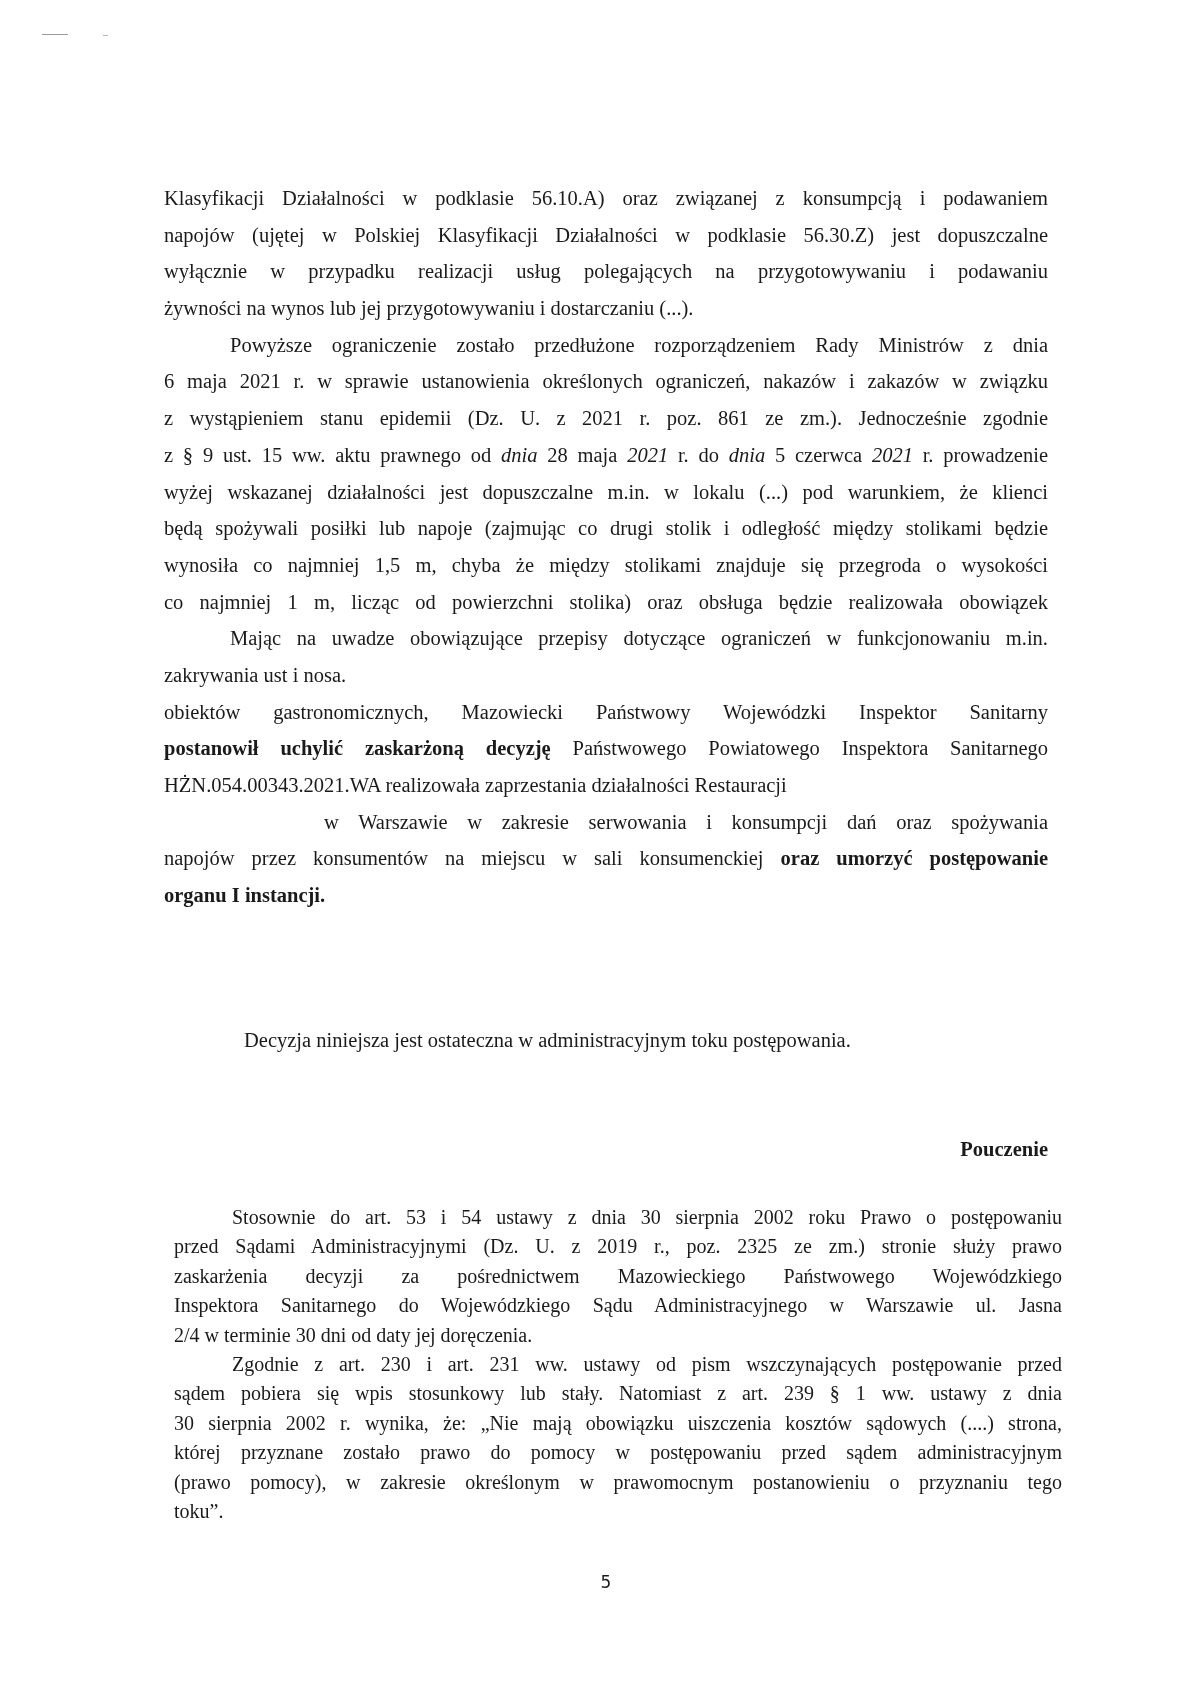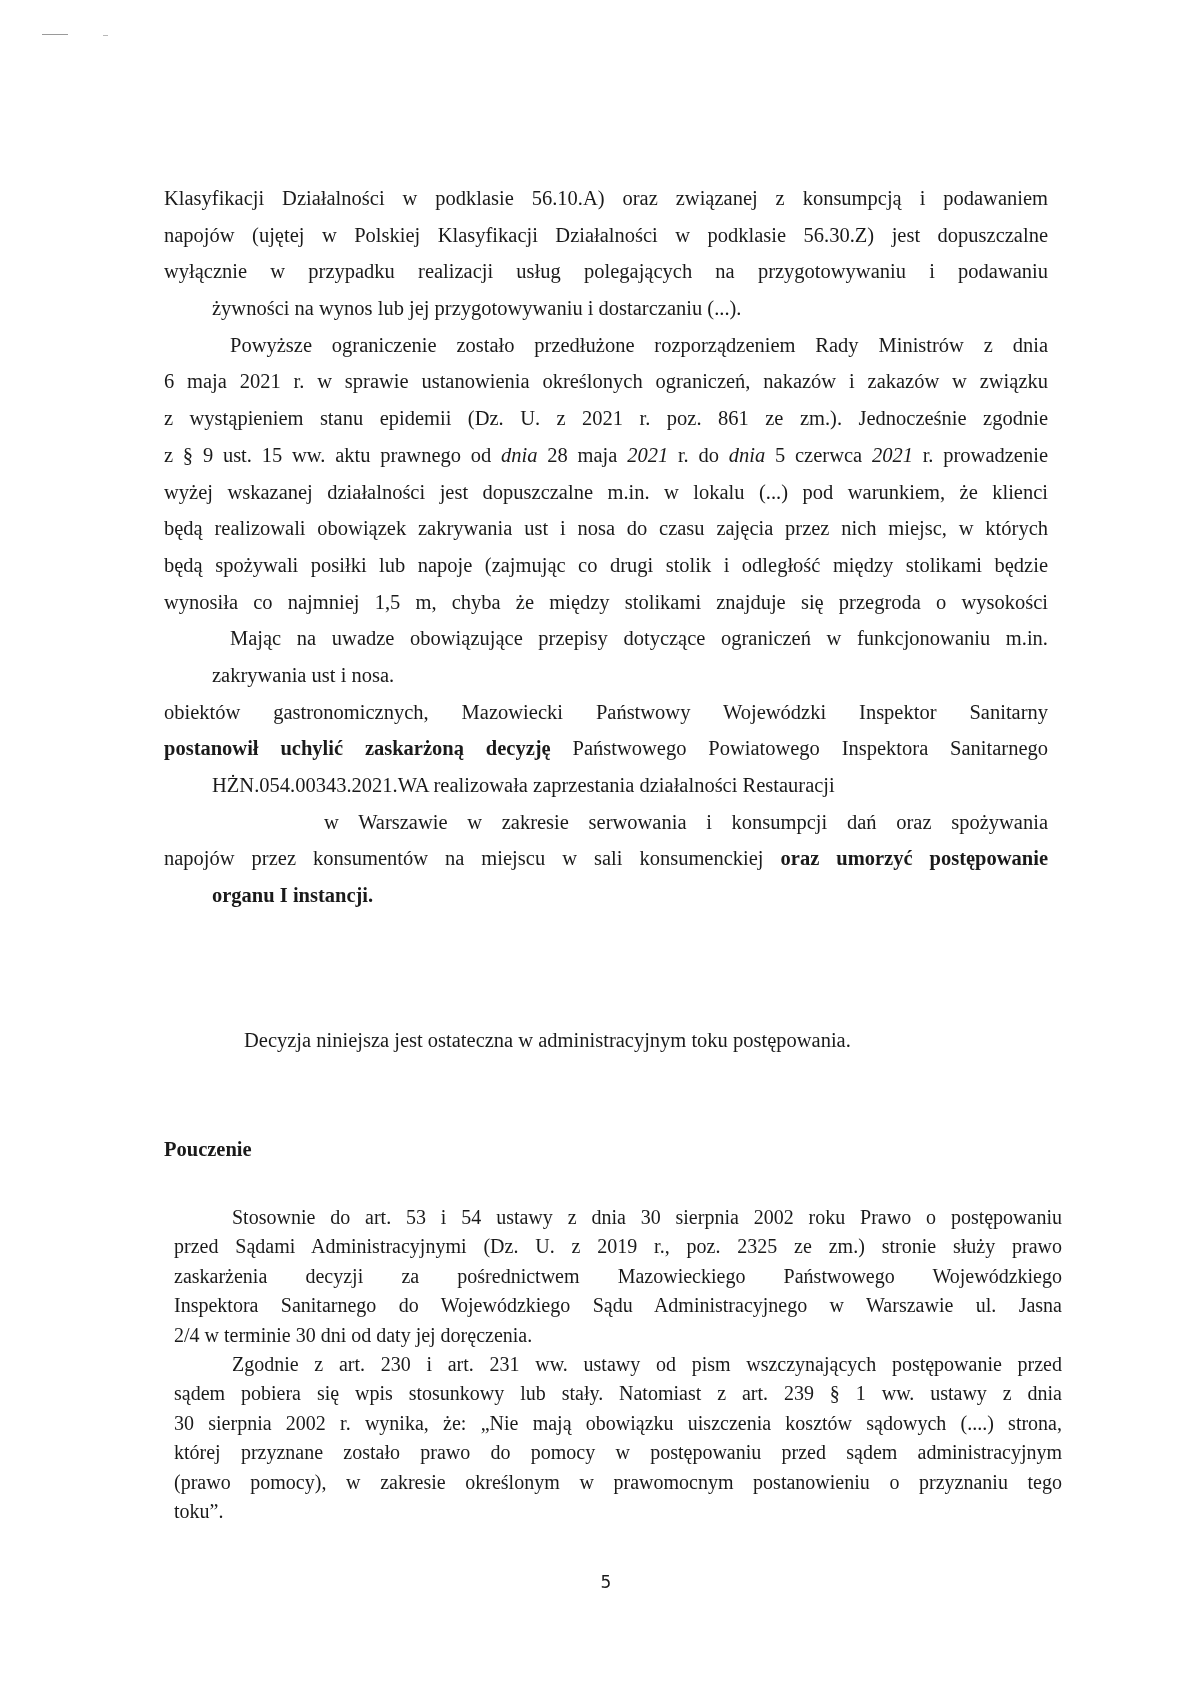--- a/index.html
+++ b/index.html
@@ -6,25 +6,25 @@
   body {
     width: 1200px; height: 1697px; position: relative; overflow: hidden;
     font-family: "Liberation Serif", "DejaVu Serif", serif;
     color: #1a1a1a;
   }
   .scan-mark { position: absolute; top: 34px; left: 42px; width: 26px; height: 1px; background: #9a9a9a; }
   .scan-dot { position: absolute; top: 35px; left: 103px; width: 5px; height: 1px; background: #b8b8b8; }
   .page { position: absolute; left: 164px; top: 0; width: 884px; }
   .sec1 { position: absolute; top: 180px; left: 0; width: 884px; font-size: 20.5px; line-height: 36.7px; }
   .sec1 .line { display: block; text-align: justify; text-align-last: justify; white-space: nowrap; height: 36.7px; }
-  .sec1 .line.last { text-align-last: left; margin-left: 48px; }
+  .sec1 .line.last { text-align-last: left; }
   .indent { padding-left: 66px; }
   .indent-big { padding-left: 160px; }
   .final { position: absolute; top: 1029px; left: 80px; font-size: 20.5px; }
-  .heading { position: absolute; top: 1138px; left: 0; width: 884px; text-align: left; font-size: 20.5px; font-weight: bold; }
+  .heading { position: absolute; top: 1138px; left: 0; width: 884px; text-align: right; font-size: 20.5px; font-weight: bold; }
   .sec2 { position: absolute; top: 1203px; left: 10px; width: 888px; font-size: 20px; line-height: 29.4px; }
   .sec2 .line { display: block; text-align: justify; text-align-last: justify; white-space: nowrap; height: 29.4px; }
   .sec2 .line.last { text-align-last: left; }
   .sec2 .indent { padding-left: 58px; }
   .page-number { position: absolute; top: 1572px; left: 0; width: 884px; text-align: center; font-family: "DejaVu Sans", sans-serif; font-size: 17px; }
   b { font-weight: bold; }
   i { font-style: italic; }
 </style>
 </head>
 <body>
@@ -39,23 +39,23 @@
     <span class="line">Klasyfikacji Działalności w podklasie 56.10.A) oraz związanej z konsumpcją i podawaniem</span>
     <span class="line">napojów (ujętej w Polskiej Klasyfikacji Działalności w podklasie 56.30.Z) jest dopuszczalne</span>
     <span class="line">wyłącznie w przypadku realizacji usług polegających na przygotowywaniu i podawaniu</span>
     <span class="line last">żywności na wynos lub jej przygotowywaniu i dostarczaniu (...).</span>
 
     <span class="line indent">Powyższe ograniczenie zostało przedłużone rozporządzeniem Rady Ministrów z dnia</span>
     <span class="line">6 maja 2021 r. w sprawie ustanowienia określonych ograniczeń, nakazów i zakazów w związku</span>
     <span class="line">z wystąpieniem stanu epidemii (Dz. U. z 2021 r. poz. 861 ze zm.). Jednocześnie zgodnie</span>
     <span class="line"><span>z § 9 ust. 15 ww. aktu prawnego od </span><i>dnia</i><span> 28 maja </span><i>2021</i><span> r. do </span><i>dnia</i><span> 5 czerwca </span><i>2021</i><span> r. prowadzenie</span></span>
     <span class="line">wyżej wskazanej działalności jest dopuszczalne m.in. w lokalu (...) pod warunkiem, że klienci</span>
-    <span class="line">będą realizowali obowiązek zakrywania ust i nosa do czasu zajęcia przez nich miejsc, w których</span>
     <span class="line">będą spożywali posiłki lub napoje (zajmując co drugi stolik i odległość między stolikami będzie</span>
     <span class="line">wynosiła co najmniej 1,5 m, chyba że między stolikami znajduje się przegroda o wysokości</span>
+    <span class="line">co najmniej 1 m, licząc od powierzchni stolika) oraz obsługa będzie realizowała obowiązek</span>
     <span class="line indent">Mając na uwadze obowiązujące przepisy dotyczące ograniczeń w funkcjonowaniu m.in.</span>
 
     <span class="line last">zakrywania ust i nosa.</span>
     <span class="line">obiektów gastronomicznych, Mazowiecki Państwowy Wojewódzki Inspektor Sanitarny</span>
     <span class="line"><b>postanowił uchylić zaskarżoną decyzję</b><span> Państwowego Powiatowego Inspektora Sanitarnego</span></span>
     <span class="line last">HŻN.054.00343.2021.WA realizowała zaprzestania działalności Restauracji</span>
     <span class="line indent-big">w Warszawie w zakresie serwowania i konsumpcji dań oraz spożywania</span>
     <span class="line"><span>napojów przez konsumentów na miejscu w sali konsumenckiej </span><b>oraz umorzyć postępowanie</b></span>
     <span class="line last"><b>organu I instancji.</b></span>
   </div>

